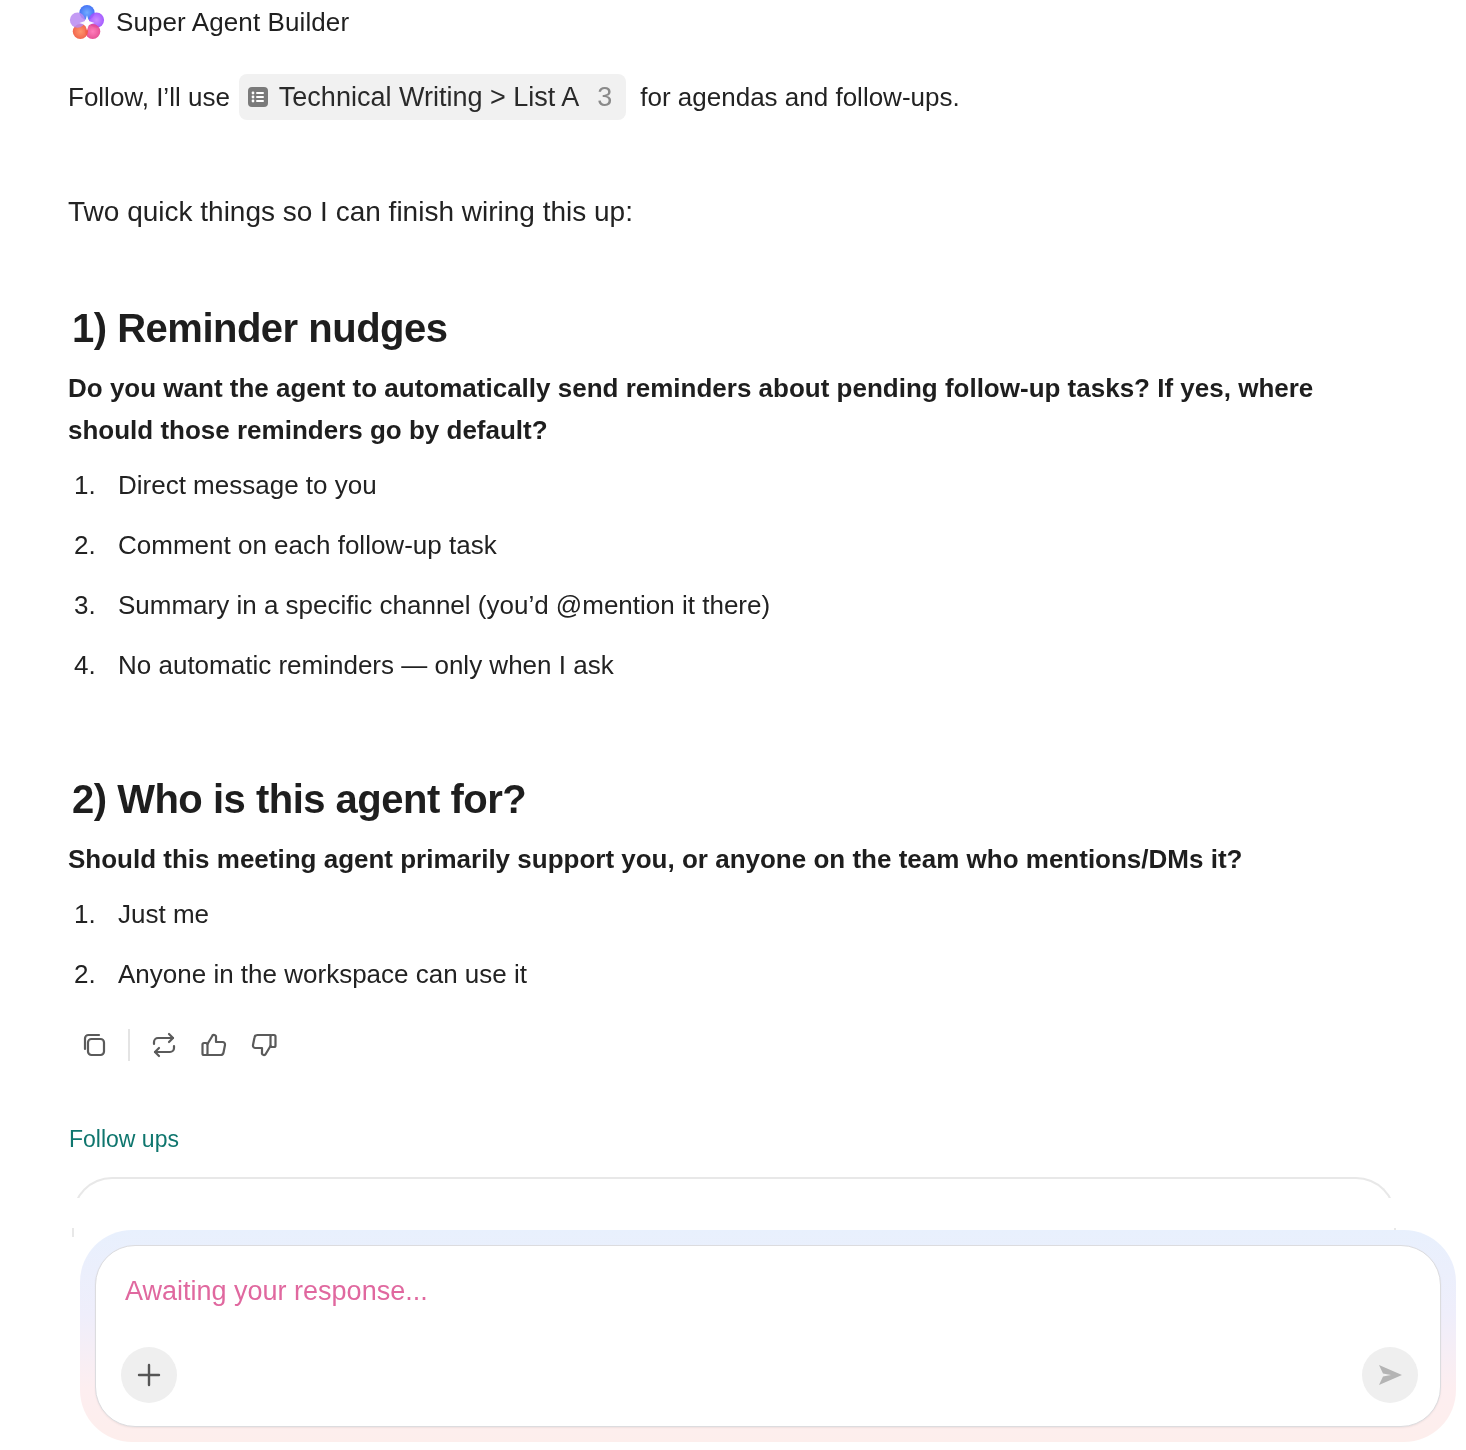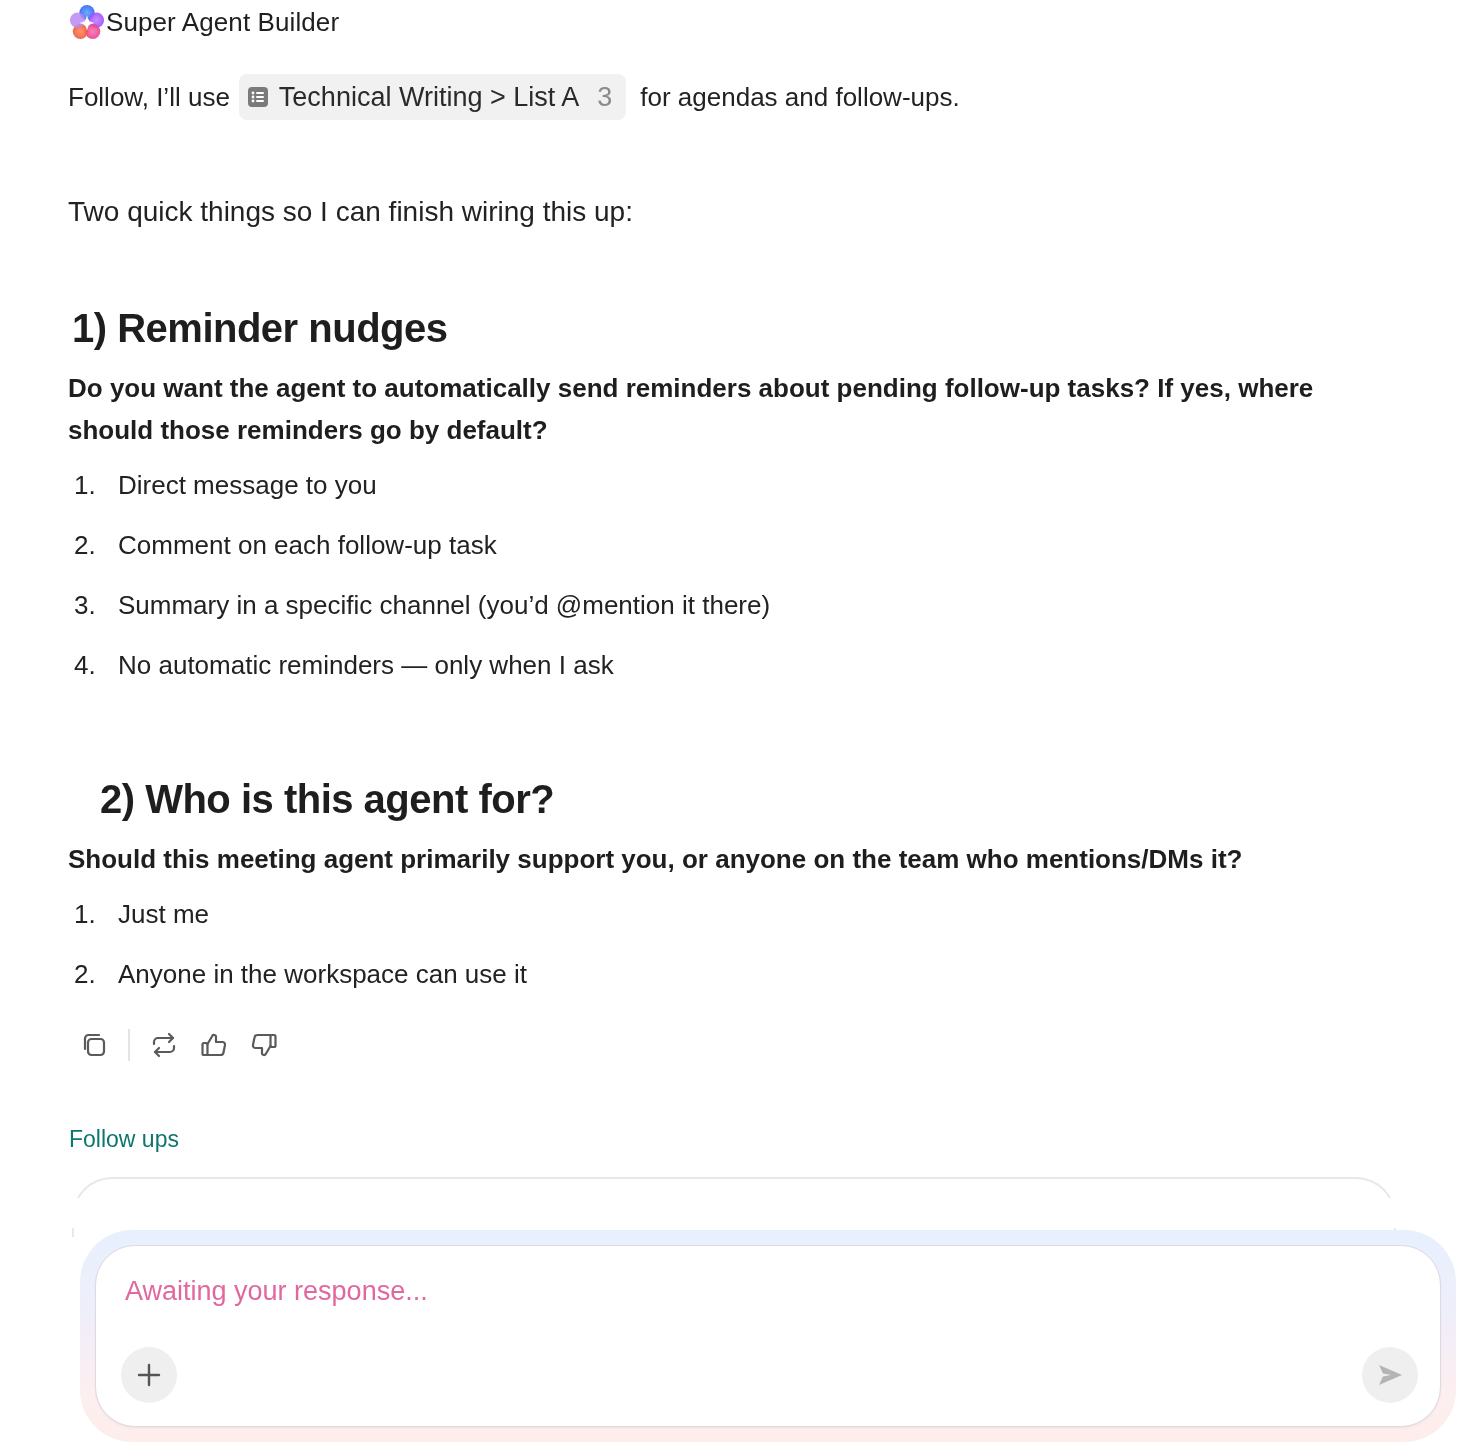--- a/index.html
+++ b/index.html
@@ -6,21 +6,21 @@
     html, body {
       width: 1466px; height: 1450px; overflow: hidden;
       background: #ffffff;
       font-family: "Liberation Sans", "DejaVu Sans", sans-serif;
       color: #202020;
     }
     .page { position: relative; width: 1466px; height: 1450px; }
 
     .header {
       position: absolute; left: 68px; top: 4px; height: 36px;
-      display: flex; align-items: center; 
+      display: flex; align-items: center; gap: 10px;
     }
     .logo { width: 38px; height: 38px; display: block; }
     .agent-name { font-size: 26px; color: #1f1f1f; letter-spacing: 0.1px; }
 
     .content { position: absolute; left: 68px; top: 0; width: 1330px; }
 
     .line1 {
       position: absolute; top: 74px; left: 0;
       display: flex; align-items: center; font-size: 26px; color: #222;
       white-space: nowrap;
@@ -167,21 +167,21 @@
     </div>
     <div class="opt" style="top:590px;">
       <span class="opt-num">3.</span>
       <span>Summary in a specific channel (you’d @mention it there)</span>
     </div>
     <div class="opt" style="top:650px;">
       <span class="opt-num">4.</span>
       <span>No automatic reminders — only when I ask</span>
     </div>
 
-    <div class="h2" style="top:777px;margin-left:28px;">2) Who is this agent for?</div>
+    <div class="h2" style="top:777px;">2) Who is this agent for?</div>
     <div class="question" style="top:838px;">Should this meeting agent primarily support you, or anyone on the team who mentions/DMs it?</div>
     <div class="opt" style="top:899px;">
       <span class="opt-num">1.</span>
       <span>Just me</span>
     </div>
     <div class="opt" style="top:959px;">
       <span class="opt-num">2.</span>
       <span>Anyone in the workspace can use it</span>
     </div>
 

